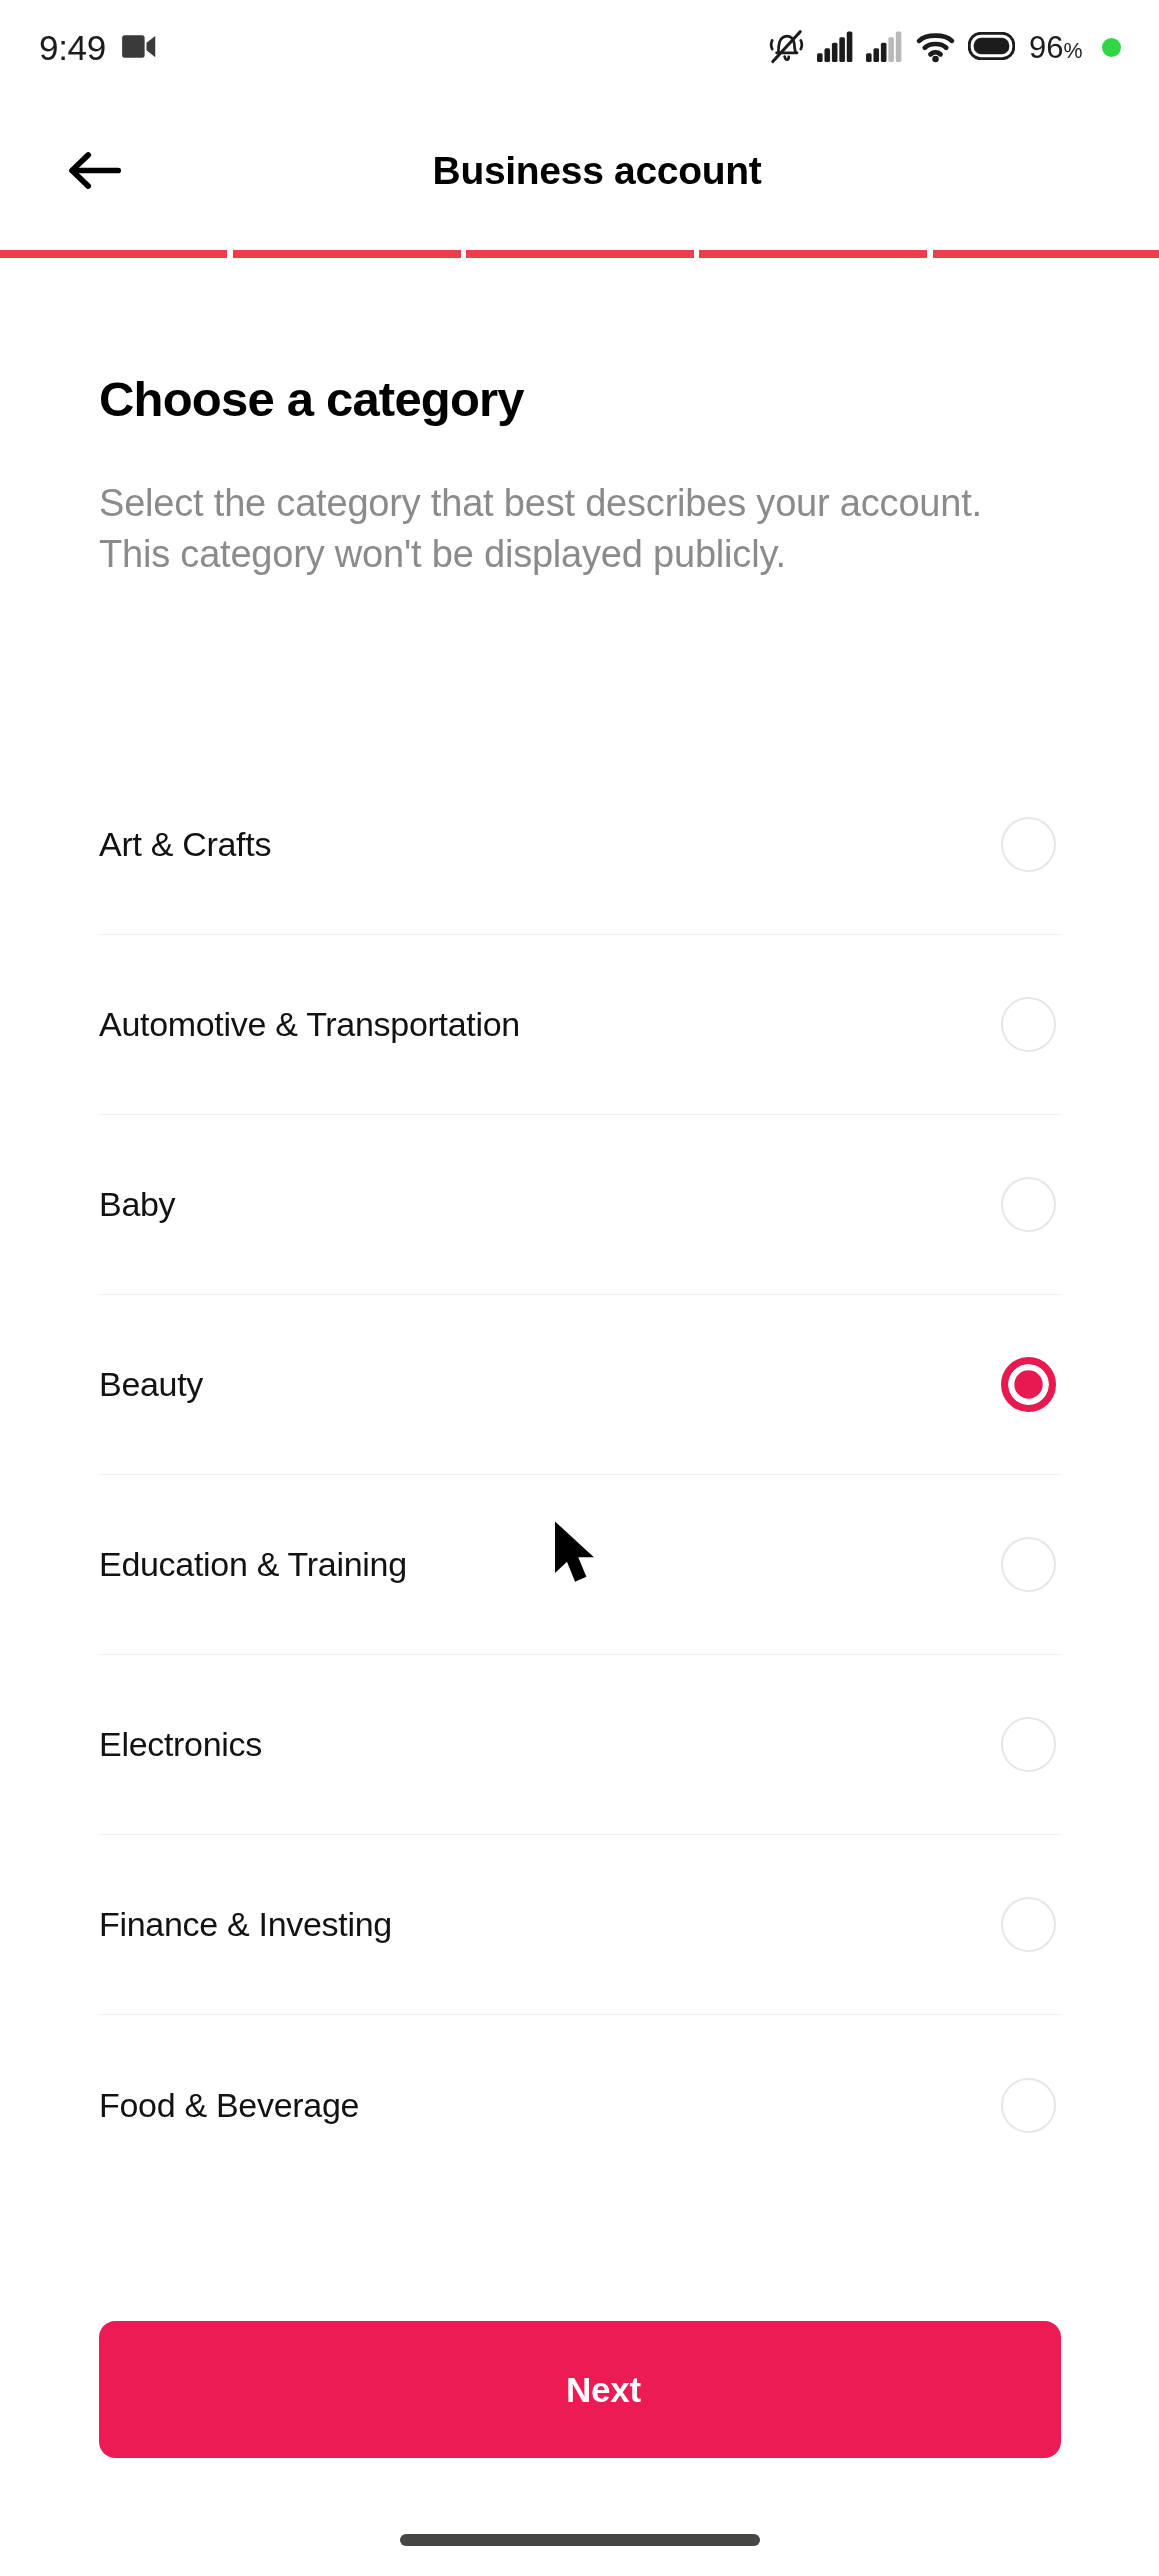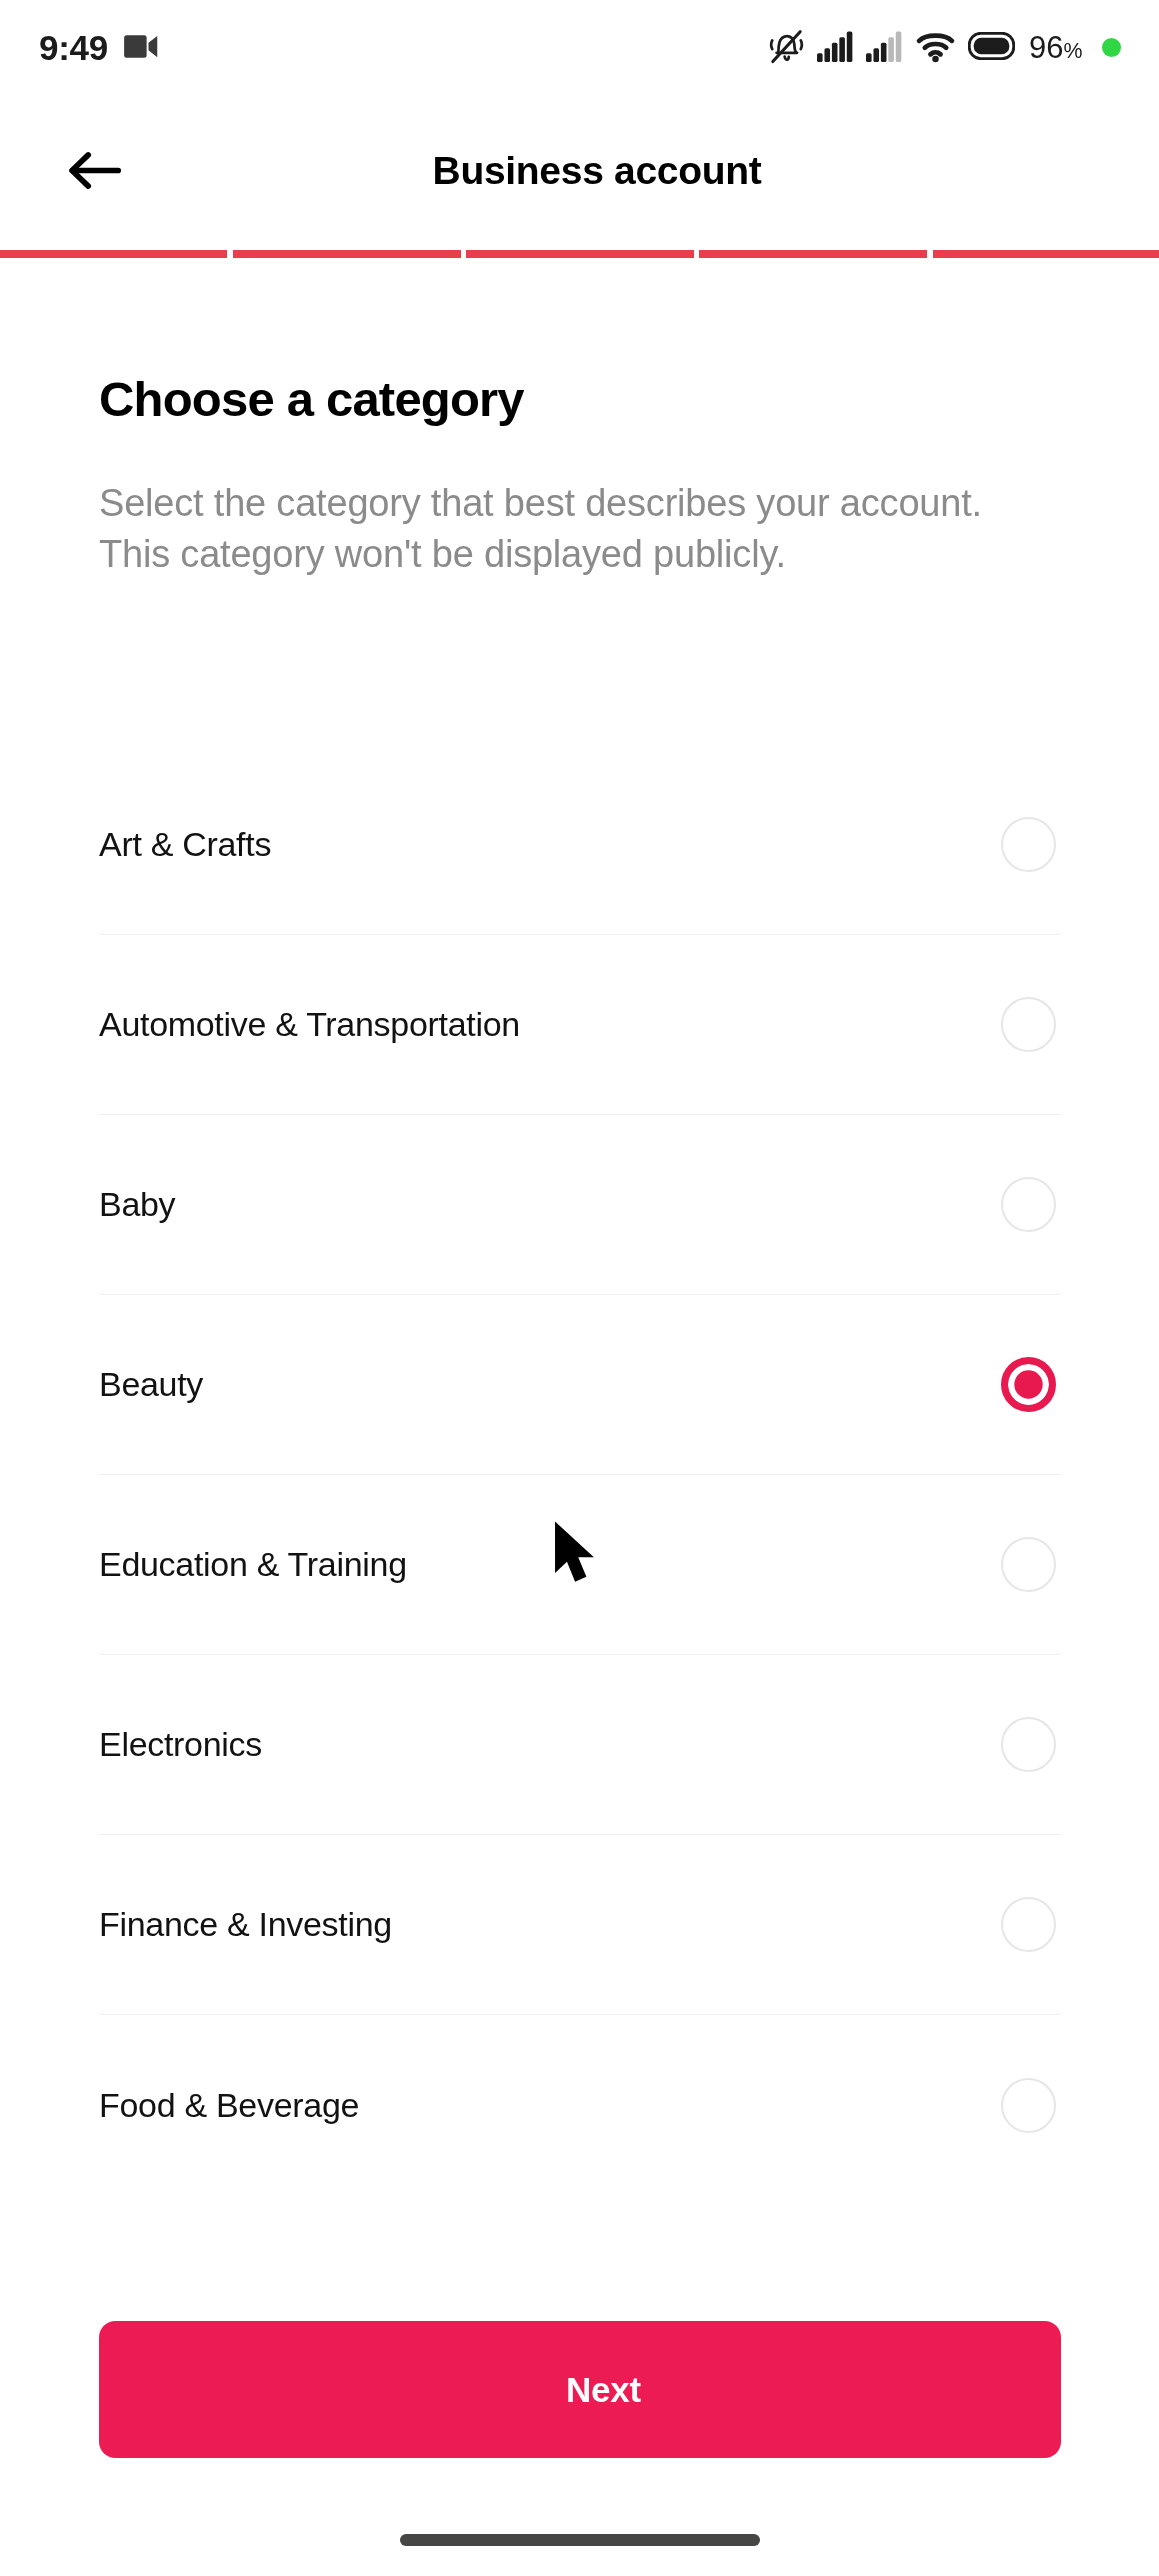--- a/index.html
+++ b/index.html
@@ -19,21 +19,21 @@
   
   .statusbar {
     position:absolute; top:0; left:0;
     width:1160px; height:94px;
     display:flex; align-items:center;
     justify-content:space-between;
     padding:0 39px 0 39px;
   }
   .sb-left { display:flex; align-items:center; gap:16.4px; }
   .sb-time {
-    font-size:35px; font-weight:700; color:#1c1c1c;
+    font-size:35px; font-weight:400; color:#1c1c1c;
     letter-spacing:-0.3px; line-height:1;
   }
   .sb-right { display:flex; align-items:center; gap:13.2px; }
   .ico { display:block; }
   .sb-batt-pct {
     font-size:31px; font-weight:500; color:#1c1c1c;
     line-height:1; margin-left:1px;
   }
   .sb-batt-pct .pct-sign { font-size:21.4px; }
   .green-dot {

